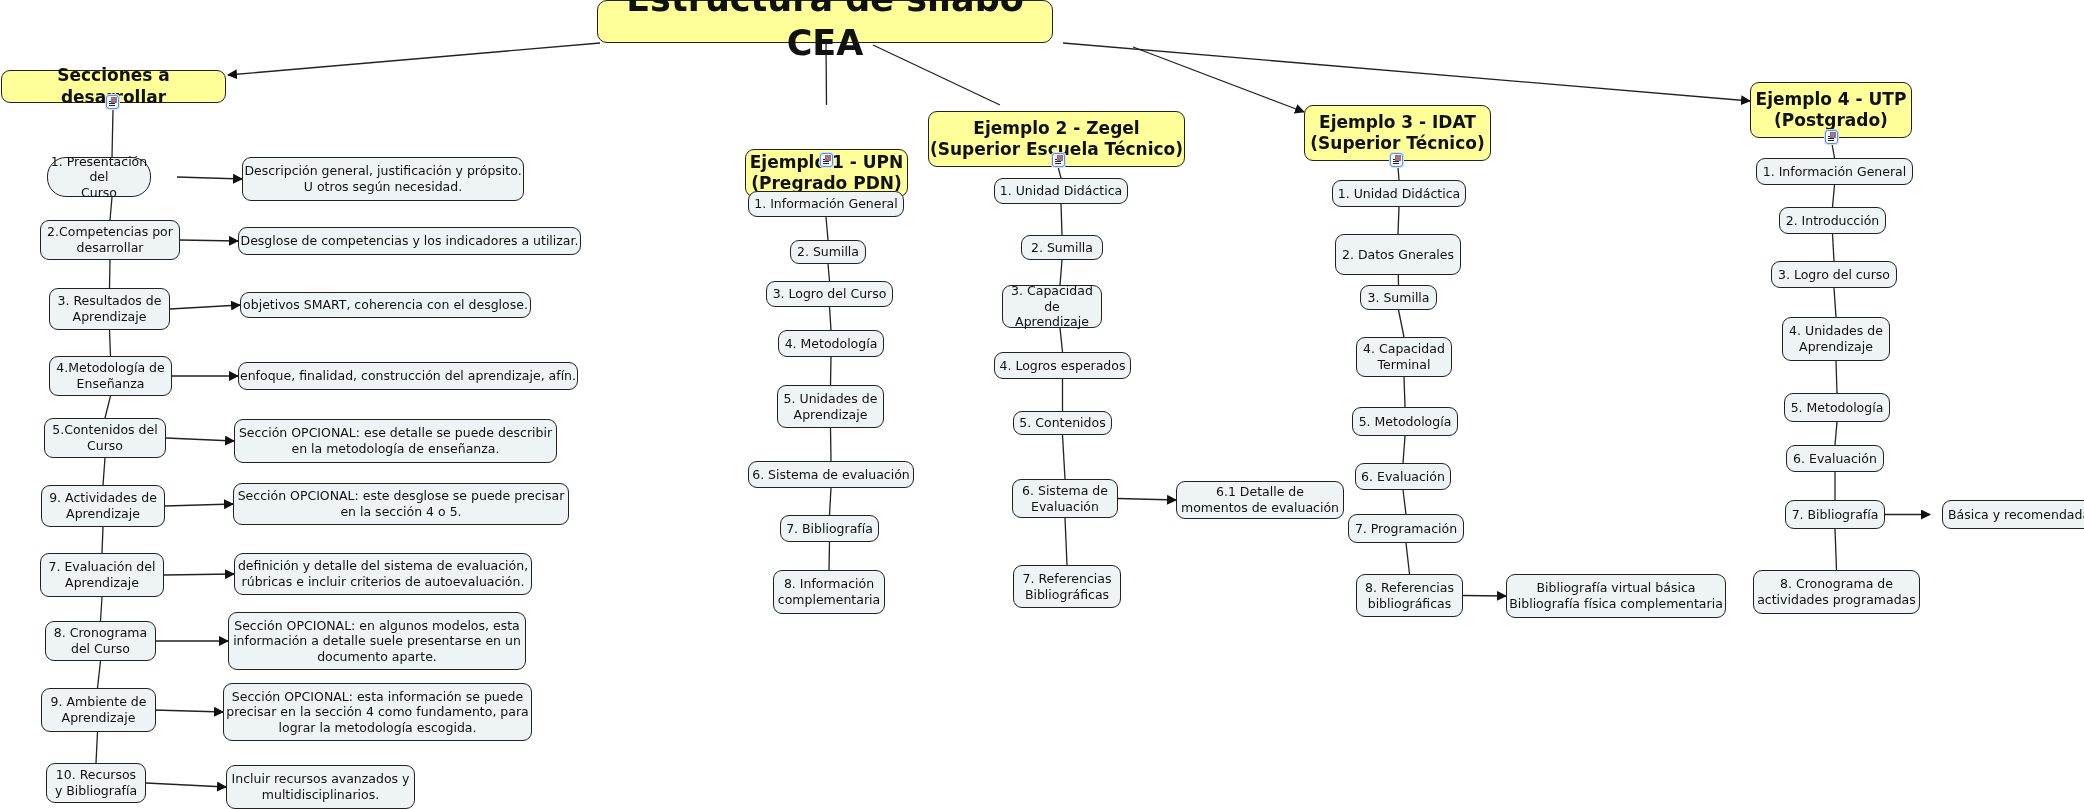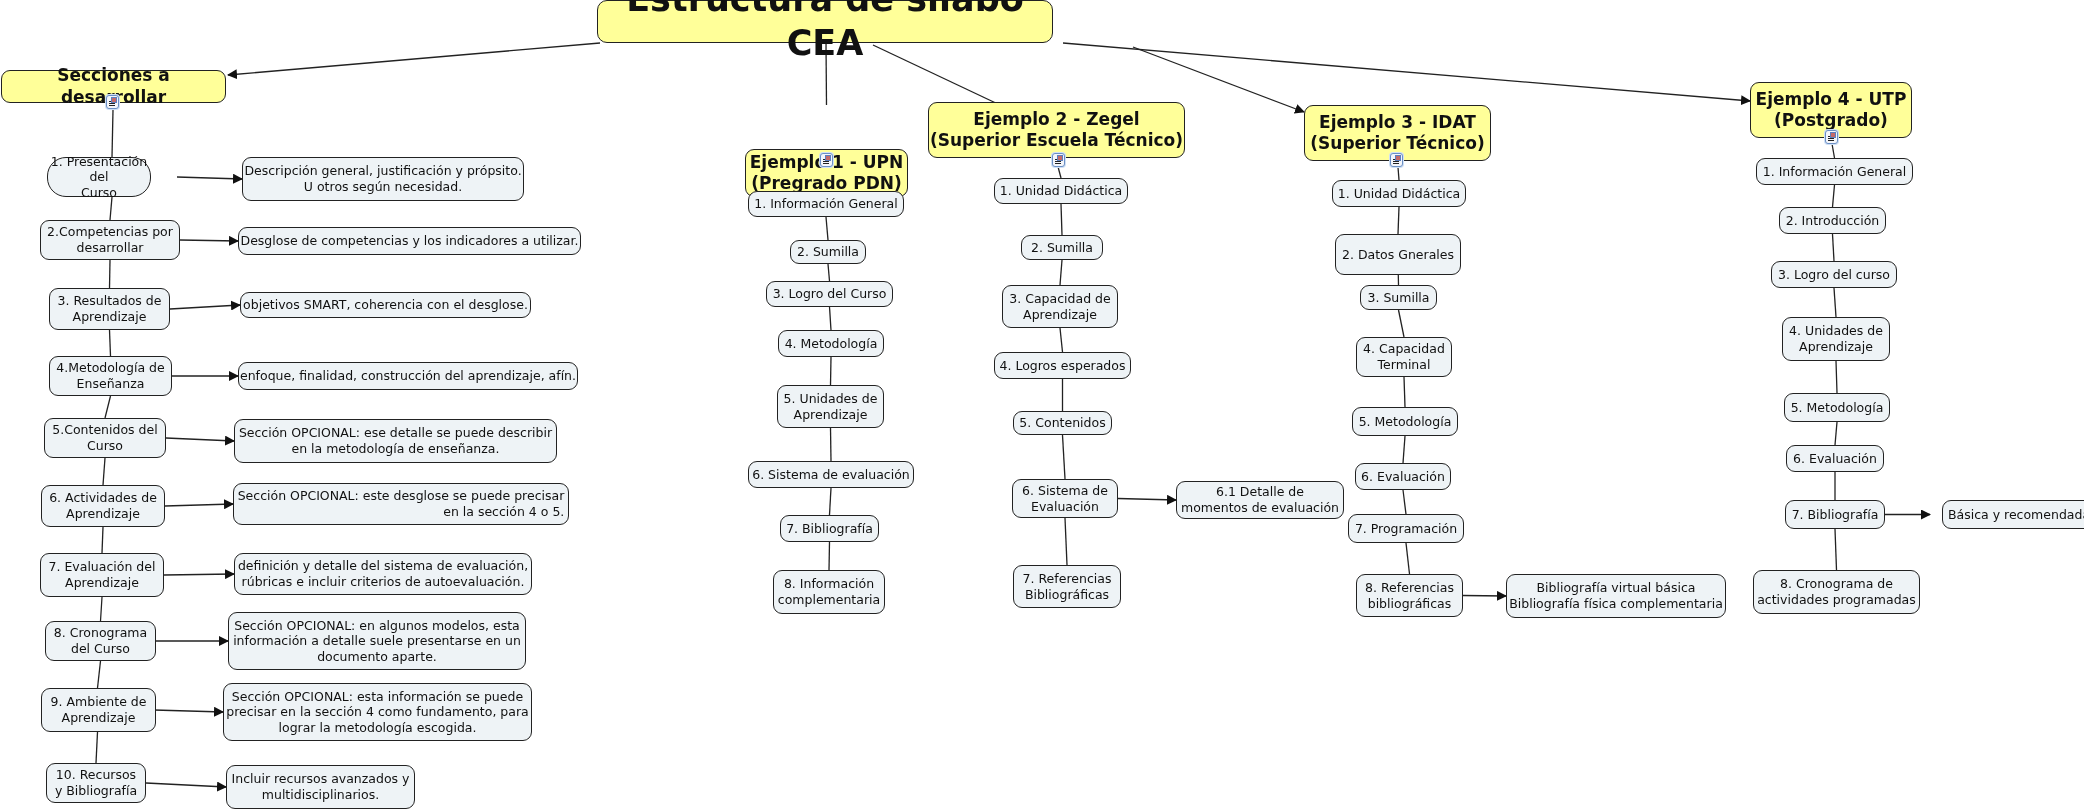--- a/index.html
+++ b/index.html
@@ -107,23 +107,23 @@
     <div class="node item" style="left: 49px; top: 288px; width: 121px; height: 42px;">3. Resultados de
 Aprendizaje</div>
     <div class="node item" style="left: 240px; top: 292px; width: 291px; height: 26px;">objetivos SMART, coherencia con el desglose.</div>
     <div class="node item" style="left: 49px; top: 356px; width: 123px; height: 40px;">4.Metodología de
 Enseñanza</div>
     <div class="node item" style="left: 238px; top: 362px; width: 340px; height: 28px;">enfoque, finalidad, construcción del aprendizaje, afín.</div>
     <div class="node item" style="left: 44px; top: 418px; width: 122px; height: 40px;">5.Contenidos del
 Curso</div>
     <div class="node item" style="left: 234px; top: 419px; width: 323px; height: 44px;">Sección OPCIONAL: ese detalle se puede describir
 en la metodología de enseñanza.</div>
-    <div class="node item" style="left: 41px; top: 485px; width: 124px; height: 42px;">6. Actividades de
-Aprendizaje</div>
-    <div class="node item" style="left: 233px; top: 483px; width: 336px; height: 42px; text-align: right;">Sección OPCIONAL: este desglose se puede precisar
+    <div class="node item" style="left: 41px; top: 485px; width: 124px; height: 42px;">9. Actividades de
+Aprendizaje</div>
+    <div class="node item" style="left: 233px; top: 483px; width: 336px; height: 42px;">Sección OPCIONAL: este desglose se puede precisar
 en la sección 4 o 5.</div>
     <div class="node item" style="left: 40px; top: 553px; width: 124px; height: 44px;">7. Evaluación del
 Aprendizaje</div>
     <div class="node item" style="left: 234px; top: 553px; width: 298px; height: 42px;">definición y detalle del sistema de evaluación,
 rúbricas e incluir criterios de autoevaluación.</div>
     <div class="node item" style="left: 45px; top: 621px; width: 111px; height: 40px;">8. Cronograma
 del Curso</div>
     <div class="node item" style="left: 228px; top: 612px; width: 298px; height: 58px;">Sección OPCIONAL: en algunos modelos, esta
 información a detalle suele presentarse en un
 documento aparte.</div>
@@ -144,26 +144,26 @@
     <div class="node item" style="left: 748px; top: 191px; width: 156px; height: 26px;">1. Información General</div>
     <div class="node item" style="left: 790px; top: 240px; width: 76px; height: 24px;">2. Sumilla</div>
     <div class="node item" style="left: 766px; top: 281px; width: 127px; height: 26px;">3. Logro del Curso</div>
     <div class="node item" style="left: 778px; top: 330px; width: 106px; height: 27px;">4. Metodología</div>
     <div class="node item" style="left: 777px; top: 385px; width: 107px; height: 43px;">5. Unidades de
 Aprendizaje</div>
     <div class="node item" style="left: 748px; top: 461px; width: 166px; height: 27px;">6. Sistema de evaluación</div>
     <div class="node item" style="left: 780px; top: 515px; width: 99px; height: 27px;">7. Bibliografía</div>
     <div class="node item" style="left: 773px; top: 570px; width: 112px; height: 44px;">8. Información
 complementaria</div>
-    <div class="node main head" style="left: 928px; top: 102px; width: 257px; height: 56px;">Ejemplo 2 - Zegel
+    <div class="node main head" style="left: 928px; top: 111px; width: 257px; height: 56px;">Ejemplo 2 - Zegel
 (Superior Escuela Técnico)</div>
     <div class="doc-icon" style="left: 1052px; top: 153px;"></div>
     <div class="node item" style="left: 994px; top: 178px; width: 134px; height: 26px;">1. Unidad Didáctica</div>
     <div class="node item" style="left: 1021px; top: 235px; width: 82px; height: 25px;">2. Sumilla</div>
-    <div class="node item" style="left: 1002px; top: 285px; width: 116px; height: 43px;">3. Capacidad de
+    <div class="node item" style="left: 1002px; top: 285px; width: 100px; height: 43px;">3. Capacidad de
 Aprendizaje</div>
     <div class="node item" style="left: 994px; top: 352px; width: 137px; height: 27px;">4. Logros esperados</div>
     <div class="node item" style="left: 1013px; top: 411px; width: 99px; height: 24px;">5. Contenidos</div>
     <div class="node item" style="left: 1012px; top: 479px; width: 106px; height: 39px;">6. Sistema de
 Evaluación</div>
     <div class="node item" style="left: 1176px; top: 481px; width: 168px; height: 38px;">6.1 Detalle de
 momentos de evaluación</div>
     <div class="node item" style="left: 1013px; top: 565px; width: 108px; height: 43px;">7. Referencias
 Bibliográficas</div>
     <div class="node main head" style="left: 1304px; top: 105px; width: 187px; height: 56px;">Ejemplo 3 - IDAT

